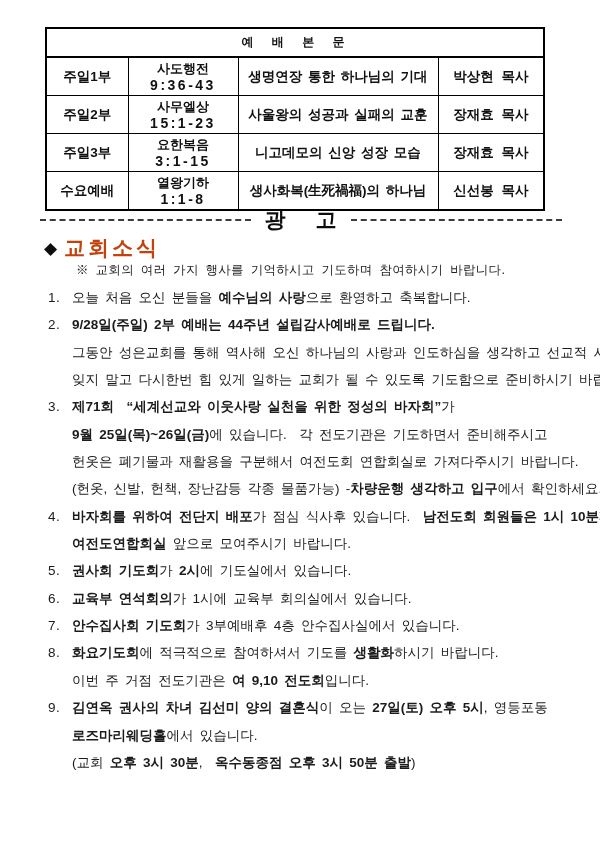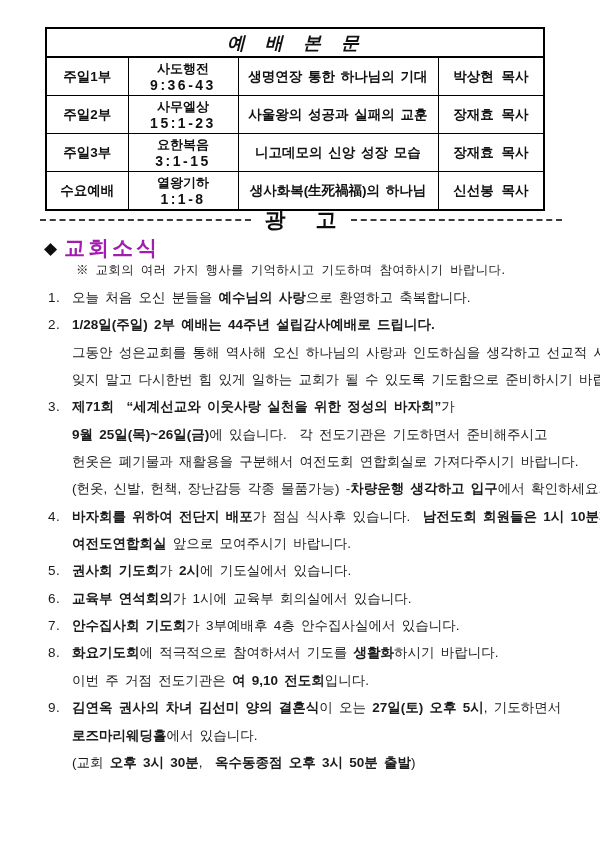--- a/index.html
+++ b/index.html
@@ -14,23 +14,22 @@
   .scripture-table {
     position:absolute; left:45px; top:27px; width:498px;
     border-collapse:collapse; table-layout:fixed;
     border:2px solid #000;
   }
   .scripture-table td {
     border:1px solid #000; text-align:center; vertical-align:middle;
     font-weight:700; color:#111; padding:0;
   }
   .tbl-title {
-    height:27px; font-size:18px; letter-spacing:4px; word-spacing:7px;
+    height:27px; font-size:12px; letter-spacing:4px; word-spacing:7px;
     border-bottom:2px solid #000 !important;
-    font-style:italic;
   }
   .row-service td { height:37px; font-size:13.5px; }
   .cell-passage .book { line-height:17px; font-size:13px; }
   .cell-passage .verse { line-height:16px; font-size:14px; letter-spacing:2.5px; }
   .cell-sermon { font-size:13.5px; word-spacing:2px; }
   .cell-preacher { font-size:13.5px; word-spacing:4px; }
 
   
   .ad-divider {
     position:absolute; top:207px; left:40px; width:522px; height:26px;
@@ -43,21 +42,21 @@
   }
 
   
   .section-head {
     position:absolute; top:234px; left:44px;
     display:flex; align-items:center; gap:7px;
   }
   .diamond { font-size:17px; color:#0d0d0d; line-height:1; }
   .section-title {
     font-family:"Liberation Serif", serif;
-    font-size:21px; font-weight:700; letter-spacing:3px; color:#a21caf;
+    font-size:21px; font-weight:700; letter-spacing:3px; color:#c2410c;
   }
   .section-note {
     position:absolute; top:262px; left:76px;
     font-size:12.5px; color:#222; word-spacing:3px; letter-spacing:0.3px;
     white-space:pre;
   }
 
   
   .announcement-list {
     position:absolute; top:284px; left:48px; width:540px;
@@ -141,21 +140,21 @@
   <div class="announcement-list">
       <div class="item">
         <span class="item-num">1.</span>
         <div class="item-body">
           <div class="item-line"><span>오늘 처음 오신 분들을 </span><span class="b">예수님의 사랑</span><span>으로 환영하고 축복합니다.</span></div>
         </div>
       </div>
       <div class="item">
         <span class="item-num">2.</span>
         <div class="item-body">
-          <div class="item-line"><span class="b">1/28일(주일) 2부 예배는 44주년 설립감사예배로 드립니다.</span></div>
+          <div class="item-line"><span class="b">9/28일(주일) 2부 예배는 44주년 설립감사예배로 드립니다.</span></div>
           <div class="item-line"><span>그동안 성은교회를 통해 역사해 오신 하나님의 사랑과 인도하심을 생각하고 선교적 사명을</span></div>
           <div class="item-line"><span>잊지 말고 다시한번 힘 있게 일하는 교회가 될 수 있도록 기도함으로 준비하시기 바랍니다.</span></div>
         </div>
       </div>
       <div class="item">
         <span class="item-num">3.</span>
         <div class="item-body">
           <div class="item-line"><span class="b">제71회  “세계선교와 이웃사랑 실천을 위한 정성의 바자회”</span><span>가</span></div>
           <div class="item-line"><span class="b">9월 25일(목)~26일(금)</span><span>에 있습니다.  각 전도기관은 기도하면서 준비해주시고</span></div>
           <div class="item-line"><span>헌옷은 폐기물과 재활용을 구분해서 여전도회 연합회실로 가져다주시기 바랍니다.</span></div>
@@ -190,20 +189,20 @@
       <div class="item">
         <span class="item-num">8.</span>
         <div class="item-body">
           <div class="item-line"><span class="b">화요기도회</span><span>에 적극적으로 참여하셔서 기도를 </span><span class="b">생활화</span><span>하시기 바랍니다.</span></div>
           <div class="item-line"><span>이번 주 거점 전도기관은 </span><span class="b">여 9,10 전도회</span><span>입니다.</span></div>
         </div>
       </div>
       <div class="item">
         <span class="item-num">9.</span>
         <div class="item-body">
-          <div class="item-line"><span class="b">김연옥 권사의 차녀 김선미 양의 결혼식</span><span>이 오는 </span><span class="b">27일(토) 오후 5시</span><span>, 기도하면서</span></div>
+          <div class="item-line"><span class="b">김연옥 권사의 차녀 김선미 양의 결혼식</span><span>이 오는 </span><span class="b">27일(토) 오후 5시</span><span>, 영등포동</span></div>
           <div class="item-line"><span class="b">로즈마리웨딩홀</span><span>에서 있습니다.</span></div>
           <div class="item-line"><span>(교회 </span><span class="b">오후 3시 30분</span><span>,  </span><span class="b">옥수동종점 오후 3시 50분 출발</span><span>)</span></div>
         </div>
       </div>
     </div>
 
 </div>
 
 </body></html>

